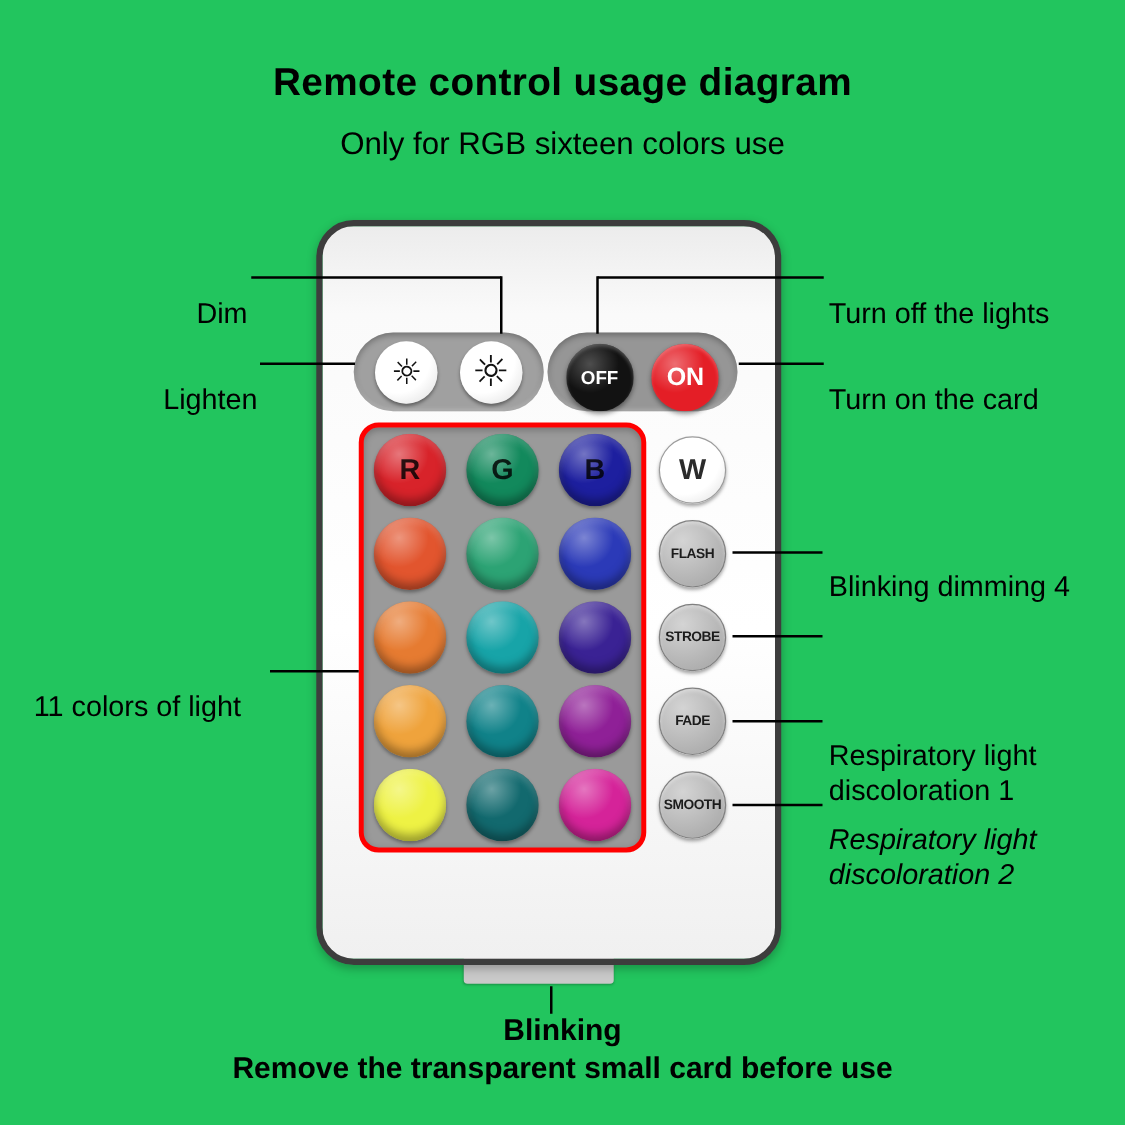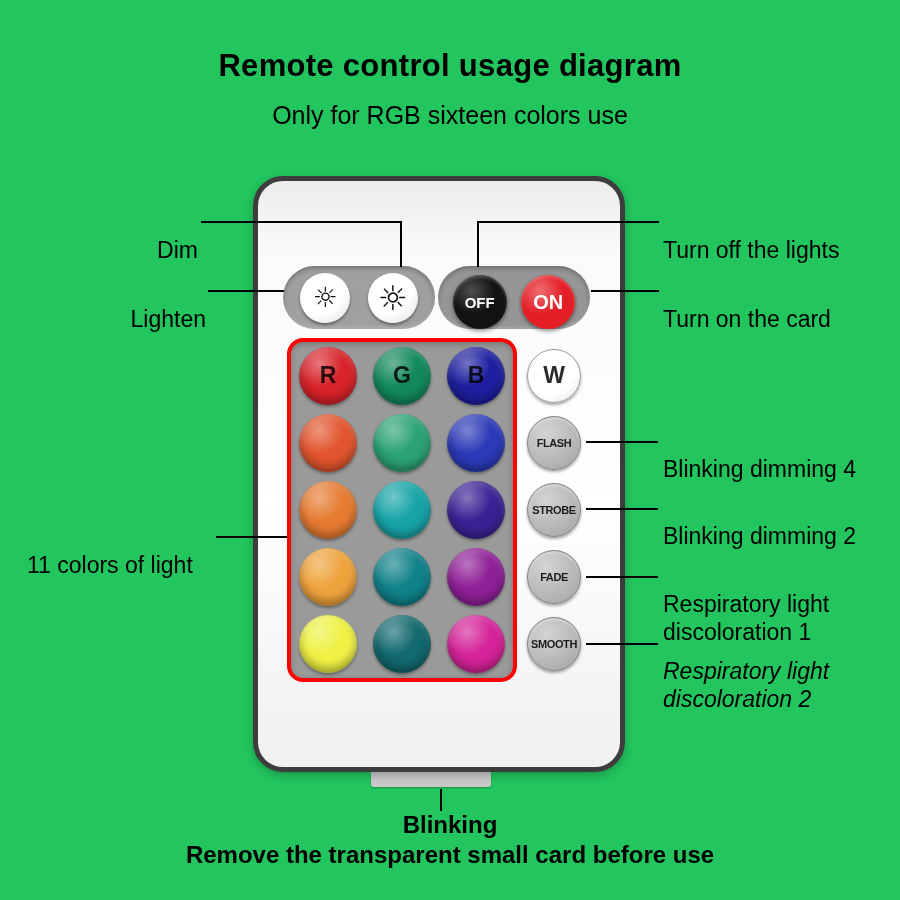--- a/index.html
+++ b/index.html
@@ -114,20 +114,19 @@
   <div class="line h" style="left:586px;top:576px;width:72px;"></div>
   <div class="line h" style="left:586px;top:643px;width:72px;"></div>
   <div class="line v" style="left:440px;top:789px;height:22px;"></div>
 
   <div class="lbl" style="right:702px;top:208px;">Dim</div>
   <div class="lbl" style="right:694px;top:277px;">Lighten</div>
   <div class="lbl" style="left:663px;top:208px;">Turn off the lights</div>
   <div class="lbl" style="left:663px;top:277px;">Turn on the card</div>
   <div class="lbl" style="left:27px;top:523px;">11 colors of light</div>
   <div class="lbl" style="left:663px;top:427px;">Blinking dimming 4</div>
-  <div class="lbl" style="left:663px;top:494px;">Blinking dimming 2</div>
   <div class="lbl lbl-wrap" style="left:663px;top:562px;">Respiratory light discoloration 1</div>
   <div class="lbl lbl-wrap" style="left:663px;top:629px;font-style:italic;">Respiratory light discoloration 2</div>
 
   <div class="footer-reminder">Blinking</div>
   <div class="footer-note">Remove the transparent small card before use</div>
 
 </div>
 
 </body></html>

